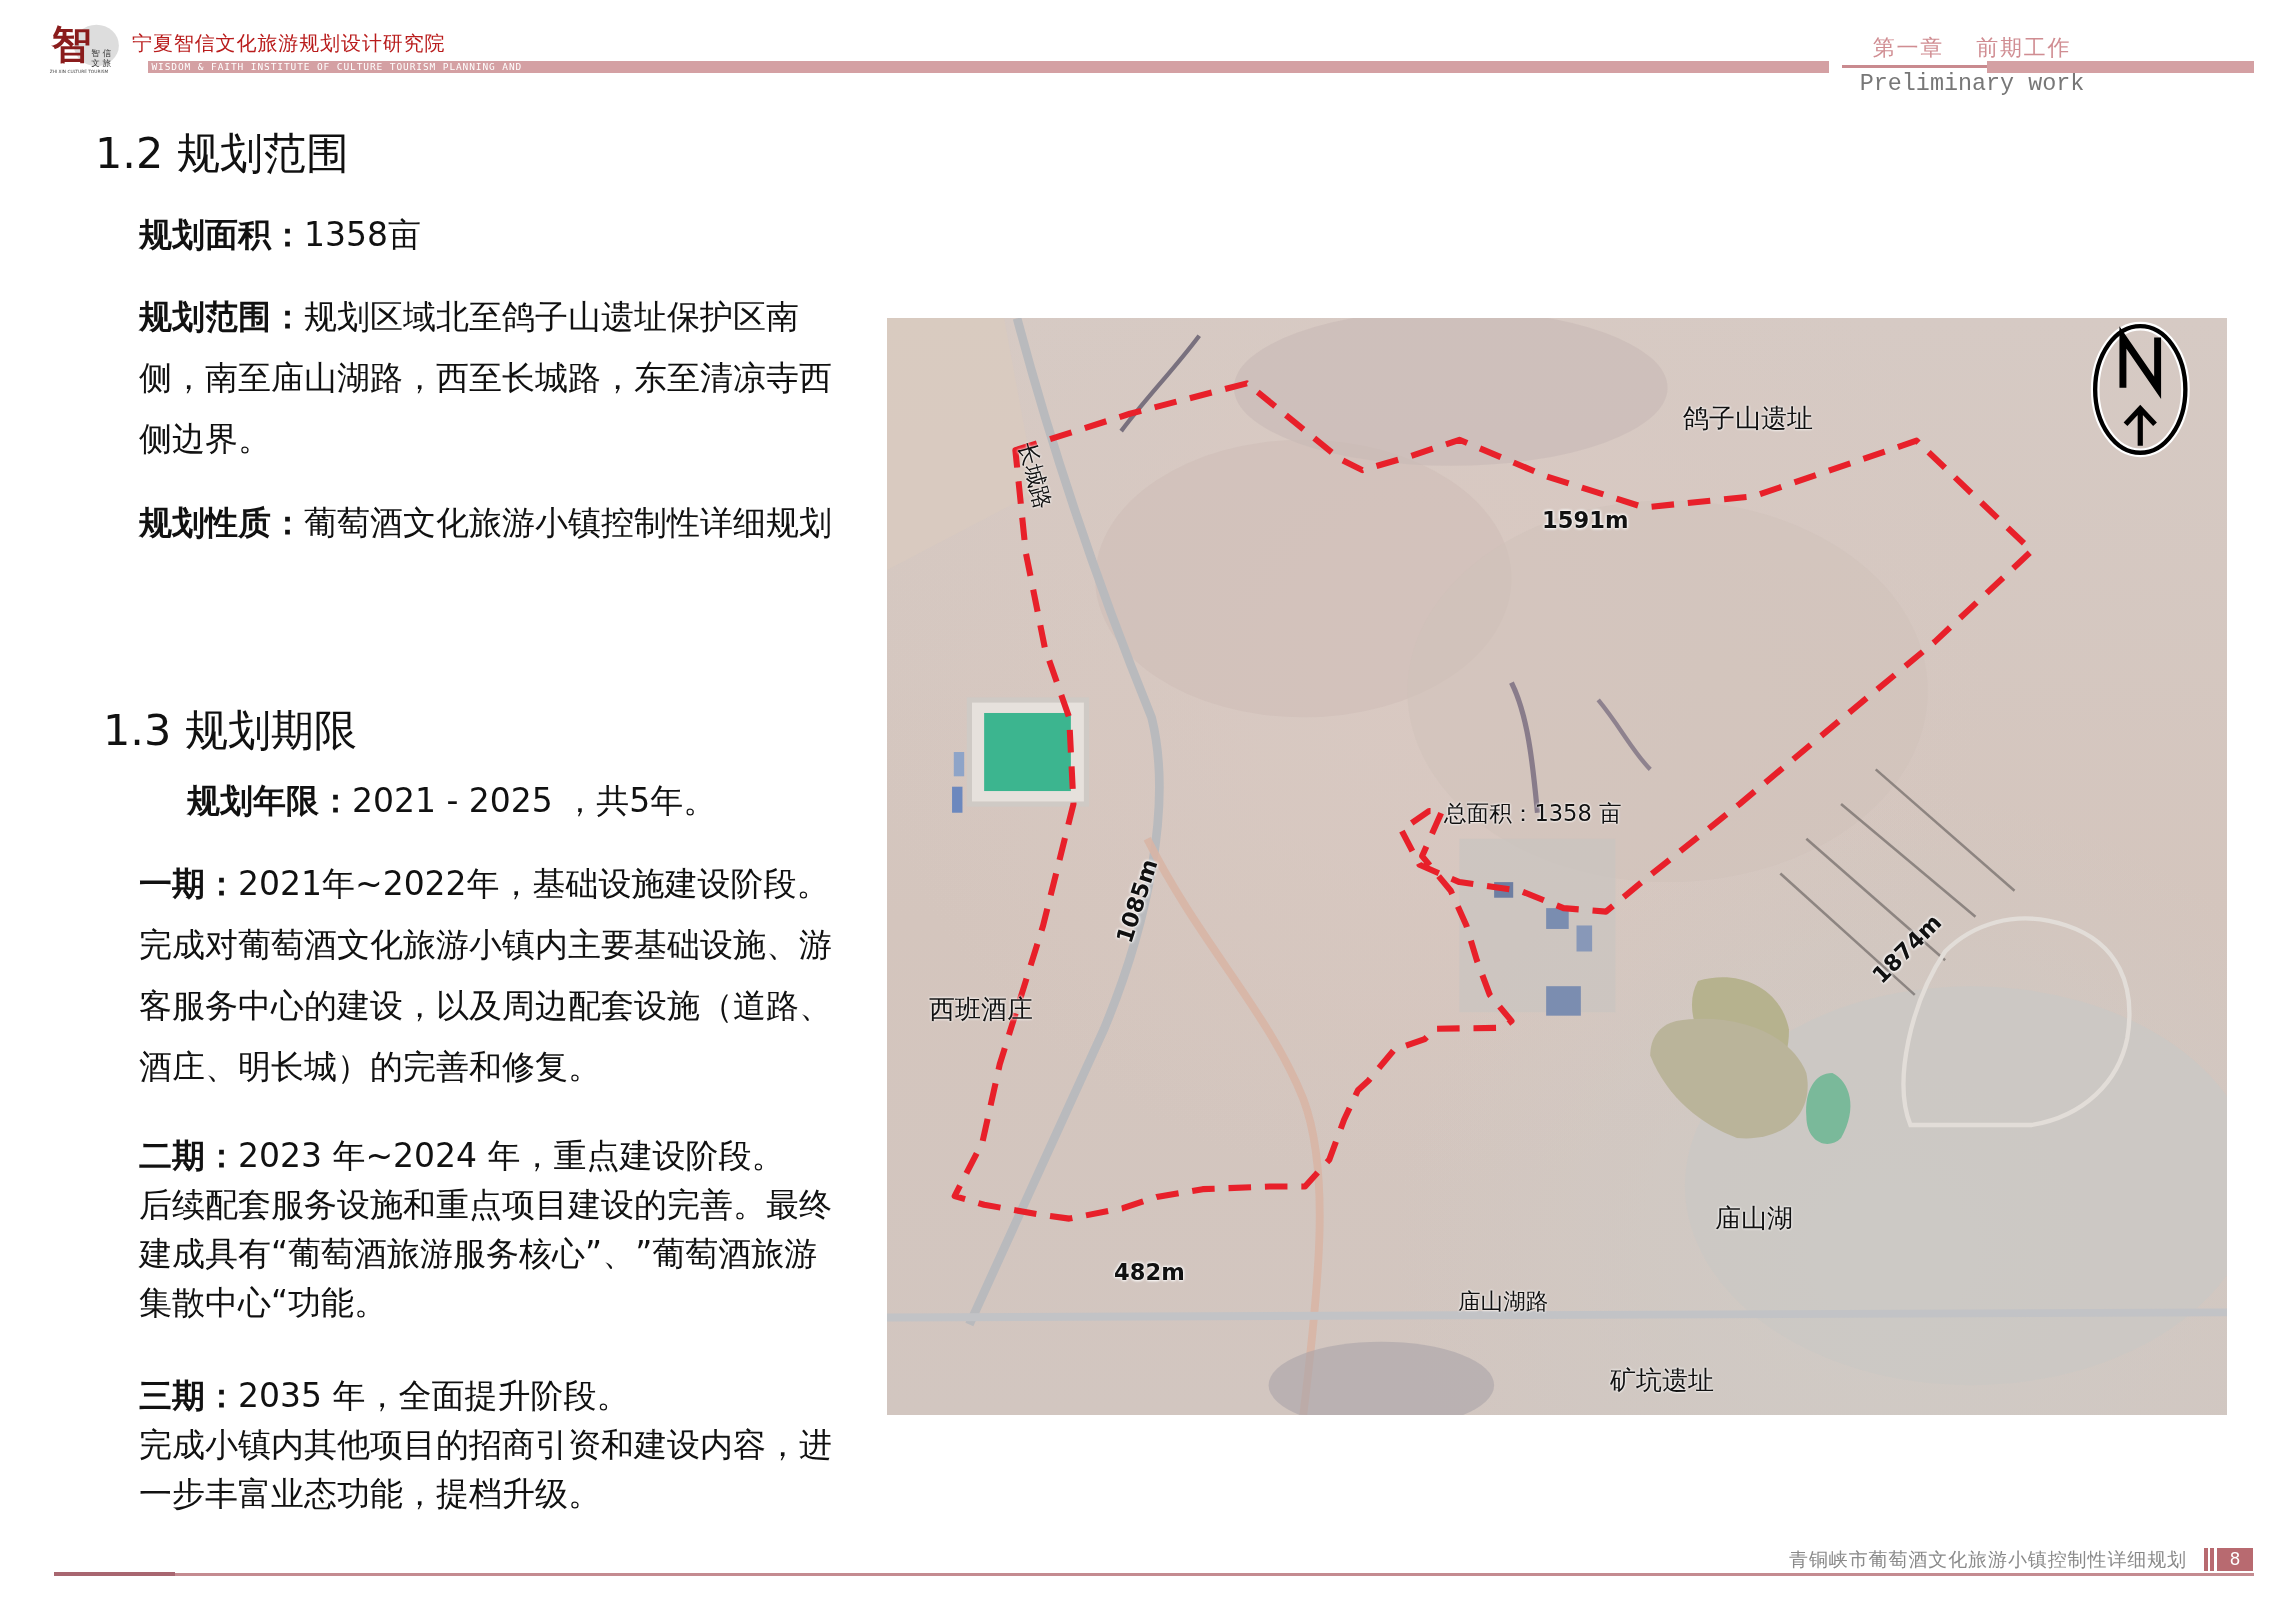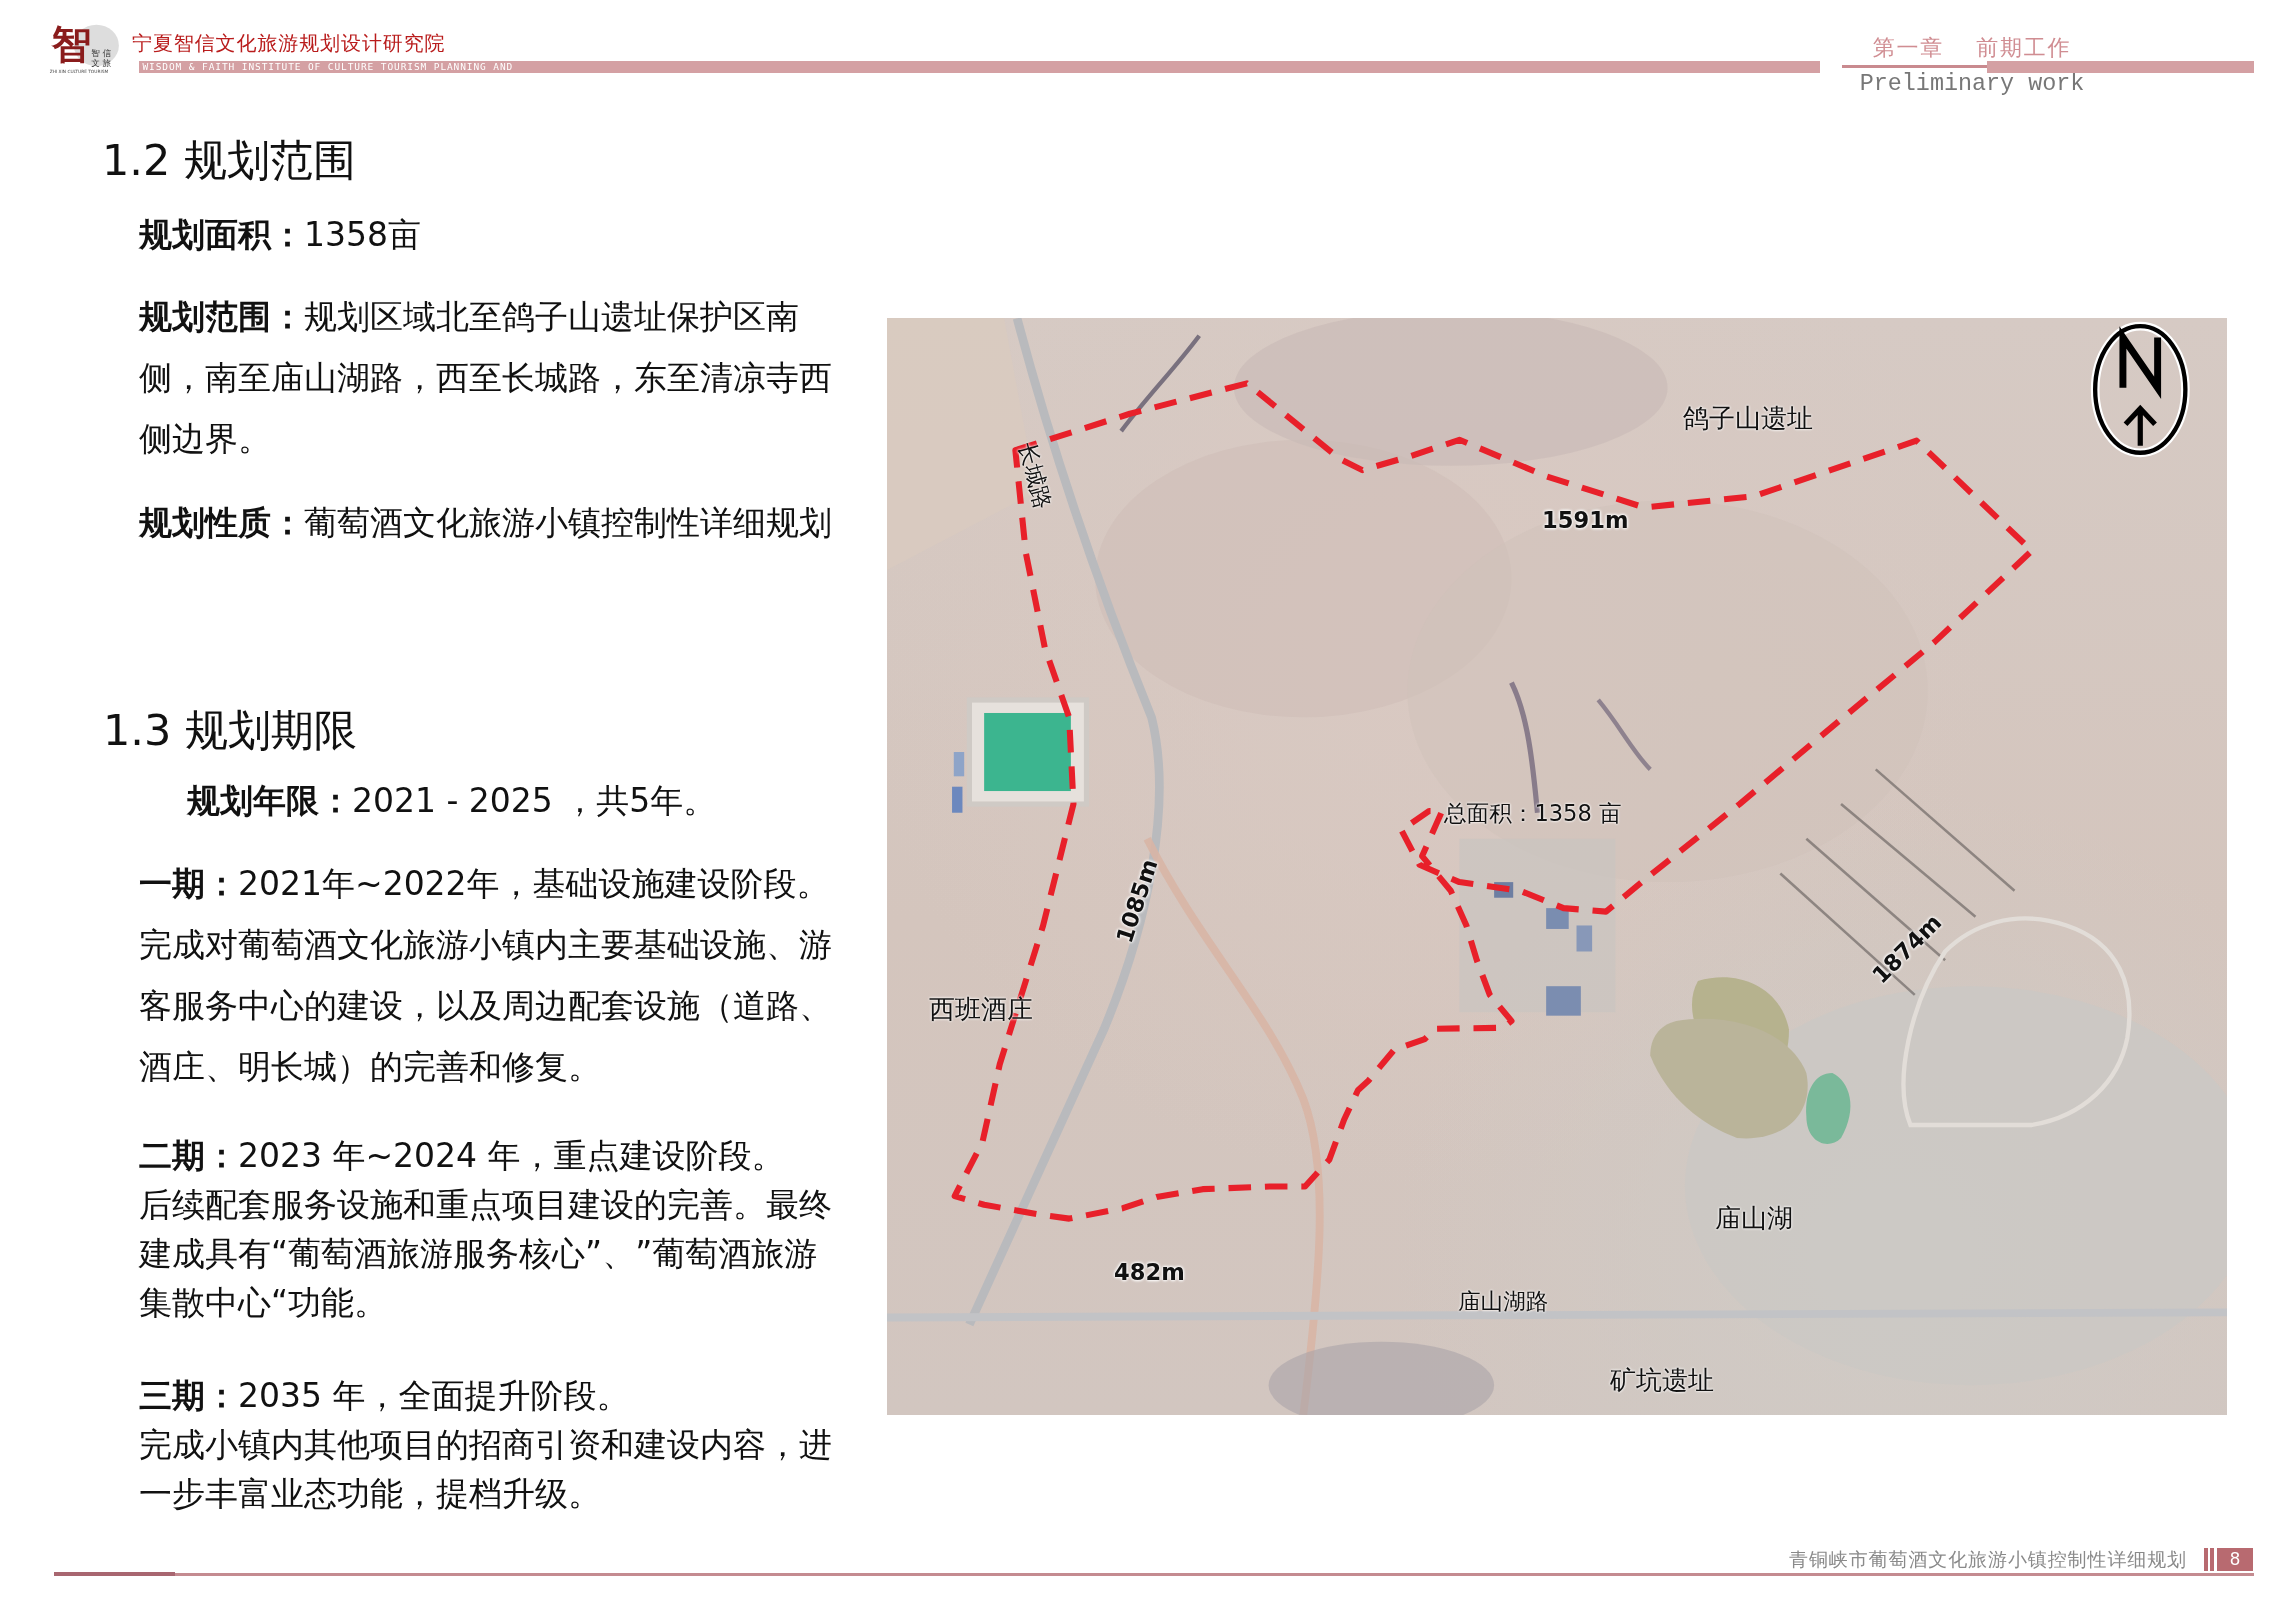--- a/index.html
+++ b/index.html
@@ -1,21 +1,21 @@
 <!DOCTYPE html>
 <html style="font-size:14px"><head>
 <meta charset="utf-8">
 <style>
   html, body { margin:0; padding:0; background:#ffffff; }
   body { width:2295px; height:1623px; position:relative; overflow:hidden; font-family:"DejaVu Sans", "Liberation Sans", sans-serif; color:#111; }
 
   
   .logo { position:absolute; left:48px; top:21px; width:83px; height:54px; }
   .org-title { position:absolute; left:132px; top:29.5px; font-size:20px; color:#b91c1c; letter-spacing:0.9px; white-space:nowrap; }
-  .org-band { position:absolute; left:139px; top:61px; width:1681px; height:12px; background:#d4a0a3; }
+  .org-band { position:absolute; left:148px; top:61px; width:1681px; height:12px; background:#d4a0a3; }
   .org-band span { position:absolute; left:3.5px; top:0px; font-family:"DejaVu Sans Mono", "Liberation Mono", monospace; font-size:9.5px; line-height:12px; color:#ffffff; letter-spacing:0.9px; white-space:nowrap; }
   .chapter { position:absolute; left:1842px; top:33px; width:260px; text-align:center; font-size:22px; color:#d08d92; letter-spacing:1.7px; white-space:nowrap; }
   .chapter-line { position:absolute; left:1842px; top:65px; width:260px; height:2.6px; background:#c98a8f; }
   .chapter-en { position:absolute; left:1842px; top:71px; width:260px; text-align:center; font-size:23.4px; color:#777; font-family:Liberation Mono, monospace; }
   .right-bar { position:absolute; left:1987px; top:61px; width:267px; height:12px; background:#d4a0a3; }
 
   
   .sec-title { position:absolute; left:91px; font-size:43px; color:#111; white-space:nowrap; font-weight:normal; }
   .para { position:absolute; left:139px; width:703px; font-size:33px; color:#111; line-height:61px; }
   .para.tight { line-height:49px; }
@@ -53,21 +53,21 @@
 </div>
 <div class="org-title">宁夏智信文化旅游规划设计研究院</div>
 <div class="org-band">
   <span>WISDOM &amp; FAITH INSTITUTE OF CULTURE TOURISM PLANNING AND</span>
 </div>
 <div class="chapter">第一章　 前期工作</div>
 <div class="chapter-line"></div>
 <div class="chapter-en">Preliminary work</div>
 <div class="right-bar"></div>
 
-<h2 class="sec-title" style="top:121px;margin:11px;">1.2 规划范围</h2>
+<h2 class="sec-title" style="top:121px;margin:4px;">1.2 规划范围</h2>
 
 <div class="para" style="top:204px;">
   <b>规划面积：</b><span>1358亩</span>
 </div>
 
 <div class="para" style="top:286px;">
   <b>规划范围：</b><span>规划区域北至鸽子山遗址保护区南侧，南至庙山湖路，西至长城路，东至清凉寺西侧边界。</span>
 </div>
 
 <div class="para" style="top:492px;">

